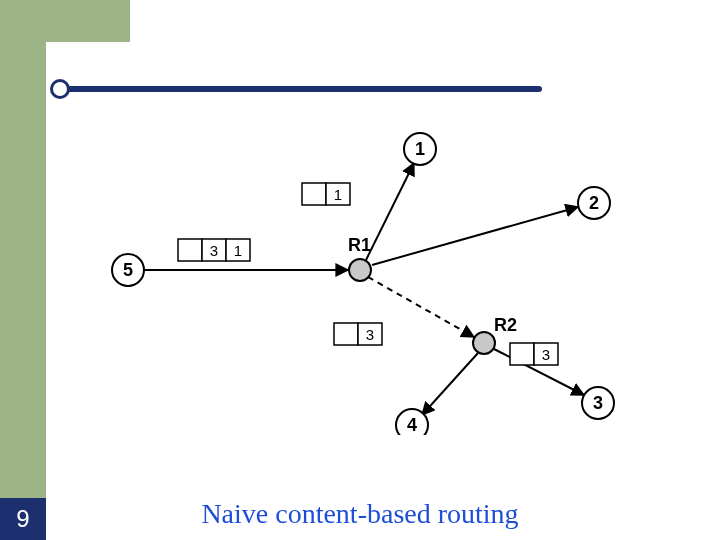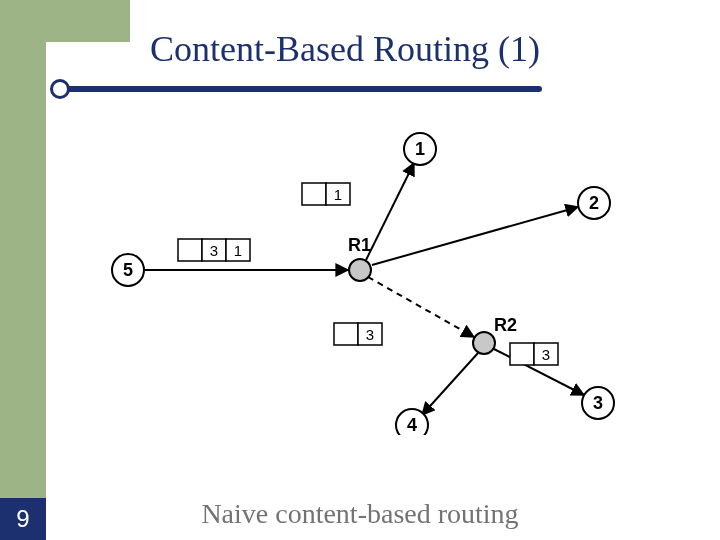--- a/index.html
+++ b/index.html
@@ -4,35 +4,34 @@
 <style>
   * { box-sizing: border-box; margin: 0; padding: 0; }
   html, body { width: 720px; height: 540px; font-family: "Times New Roman", Times, serif; background: #fff; overflow: hidden; }
   .slide { position: relative; width: 720px; height: 540px; }
   .side-bar { position: absolute; left: 0; top: 0; width: 46px; height: 540px; background: #9db486; }
   .top-block { position: absolute; left: 0; top: 0; width: 130px; height: 42px; background: #9db486; }
   .title { position: absolute; left: 150px; top: 28px; font-size: 36px; color: #1c2f6e; }
   .title-underline { position: absolute; left: 62px; top: 86px; width: 480px; height: 6px; background: #1c2f6e; border-radius: 3px; }
   .title-cap { position: absolute; left: 50px; top: 79px; width: 20px; height: 20px; border: 3px solid #1c2f6e; border-radius: 50%; background: #fff; }
   .page-num-box { position: absolute; left: 0; bottom: 0; width: 46px; height: 42px; background: #1c2f6e; color: #fff; display: flex; align-items: center; justify-content: center; font-size: 24px; font-family: Arial, sans-serif; }
-  .caption { position: absolute; left: 0; right: 0; bottom: 10px; text-align: center; font-size: 28px; color: #737373; }
+  .caption { position: absolute; left: 0; right: 0; bottom: 10px; text-align: center; font-size: 28px; color: #1d4ed8; }
   .diagram { position: absolute; left: 100px; top: 125px; width: 520px; height: 310px; }
   .diagram svg { width: 100%; height: 100%; }
   .node-label { font-family: Arial, Helvetica, sans-serif; font-size: 18px; fill: #000; text-anchor: middle; dominant-baseline: central; font-weight: 600; }
   .router-label { font-family: Arial, Helvetica, sans-serif; font-size: 18px; fill: #000; font-weight: 700; }
   .box-label { font-family: Arial, Helvetica, sans-serif; font-size: 15px; fill: #000; text-anchor: middle; dominant-baseline: central; }
 </style>
 </head>
 <body>
 
 <div class="slide">
   <div class="side-bar"></div>
   <div class="top-block"></div>
 
-  <div class="title">Content-Based Routing (1)</div>
   <div class="title-underline"></div>
   <div class="title-cap"></div>
 
   <div class="diagram">
     <svg viewBox="0 0 520 310">
       <defs>
         <marker id="arrow" viewBox="0 0 10 10" refX="9" refY="5" markerWidth="7" markerHeight="7" orient="auto-start-reverse">
           <path d="M 0 0 L 10 5 L 0 10 z" fill="#000"></path>
         </marker>
       </defs>

